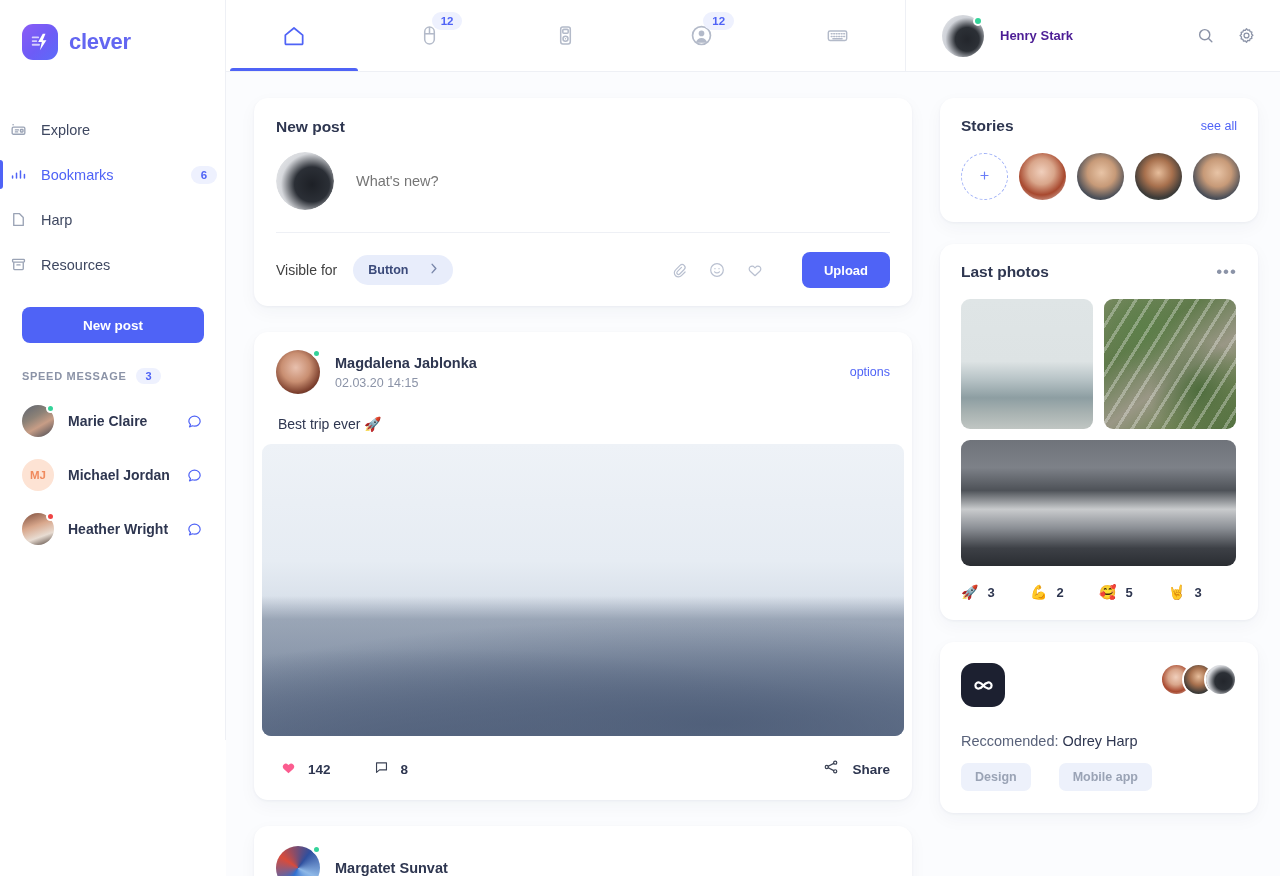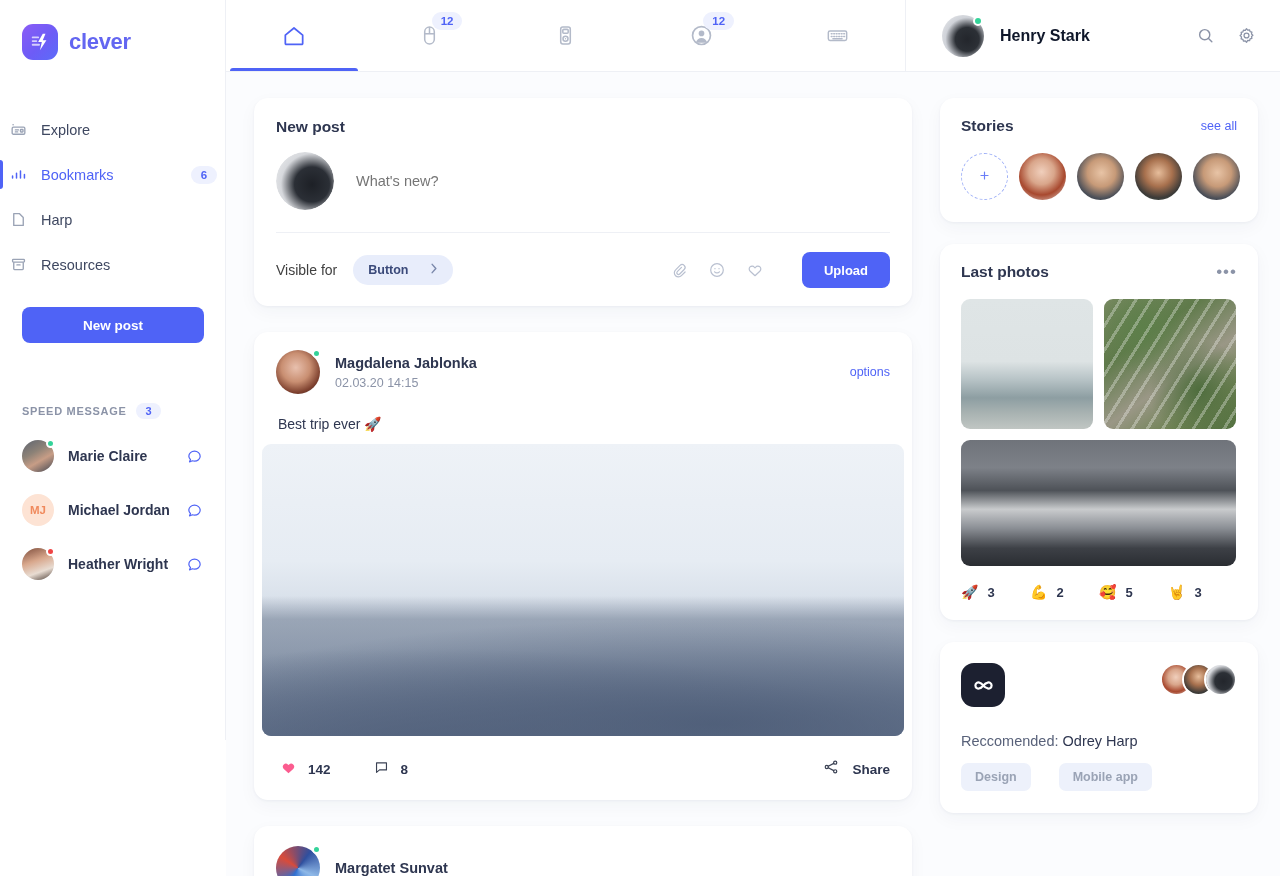--- a/index.html
+++ b/index.html
@@ -48,21 +48,21 @@
     font-size: 11.5px; font-weight: 700; border-radius: 9px;
     padding: 3px 9px; min-width: 26px; text-align: center;
   }
   .new-post-btn {
     display: block; margin: 20px 22px 0 22px; width: 182px; height: 36px;
     background: #4f63f6; color: #fff; border: none; border-radius: 8px;
     font-family: inherit; font-size: 13.5px; font-weight: 700; cursor: pointer;
   }
   .speed-head {
     display: flex; align-items: center; gap: 10px;
-    padding: 0 22px; margin-top: 60px;
+    padding: 0 22px; margin-top: 25px;
   }
   .speed-title { font-size: 11px; font-weight: 700; letter-spacing: 0.7px; color: #8b93a7; }
   .speed-count {
     background: #eef1fe; color: #4f63f6; font-size: 11px; font-weight: 700;
     border-radius: 8px; padding: 2px 9px;
   }
   .contact { display: flex; align-items: center; gap: 14px; padding: 0 22px; height: 54px; cursor: pointer; }
   .contact-av { position: relative; width: 32px; height: 32px; flex: 0 0 32px; }
   .av { width: 100%; height: 100%; border-radius: 50%; overflow: hidden; display:block; }
   .dot {
@@ -93,21 +93,21 @@
     content: ""; position: absolute; bottom: 0; left: 50%; transform: translateX(-50%);
     width: 128px; height: 3px; background: #4f63f6; border-radius: 3px 3px 0 0;
   }
   .tab-badge {
     position: absolute; top: 12px; left: 50%; margin-left: 2px;
     background: #eef1fe; color: #4f63f6; font-size: 11.5px; font-weight: 700;
     border-radius: 9px; padding: 3px 9px;
   }
   .userbar { flex: 1; display: flex; align-items: center; padding: 0 24px 0 36px; gap: 16px; }
   .user-av { position: relative; width: 42px; height: 42px; flex: 0 0 42px; }
-  .user-name { font-size: 16px; font-weight: 700; color: #0f172a; }
+  .user-name { font-size: 13px; font-weight: 700; color: #4c1d95; }
   .topbar-actions { margin-left: auto; display: flex; align-items: center; gap: 22px; color: #8b93a7; }
   .topbar-actions > span { cursor: pointer; display: flex; }
 
   
   .content {
     flex: 1; display: flex; gap: 28px; padding: 26px 24px 0 28px;
     background: #fbfcfe; overflow: hidden;
   }
   .feed { width: 658px; min-width: 658px; display: flex; flex-direction: column; gap: 26px; }
   .card {

